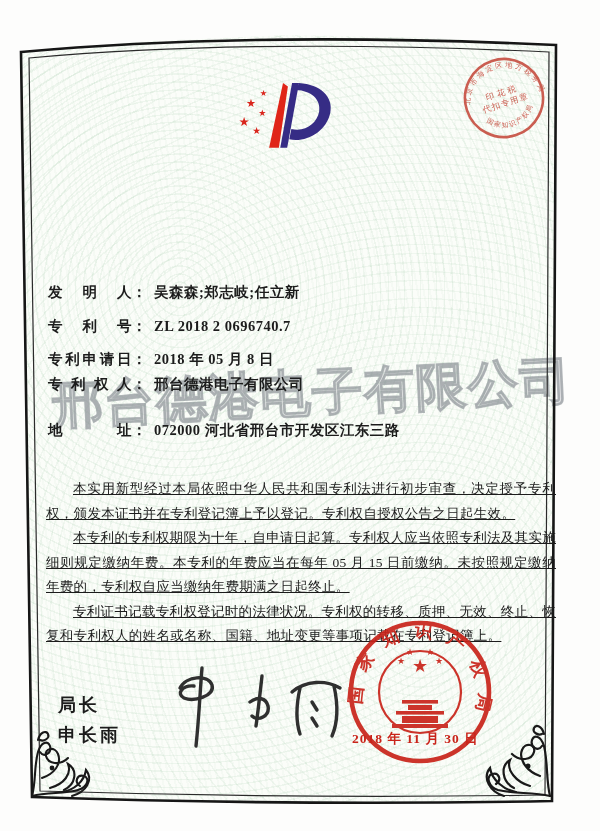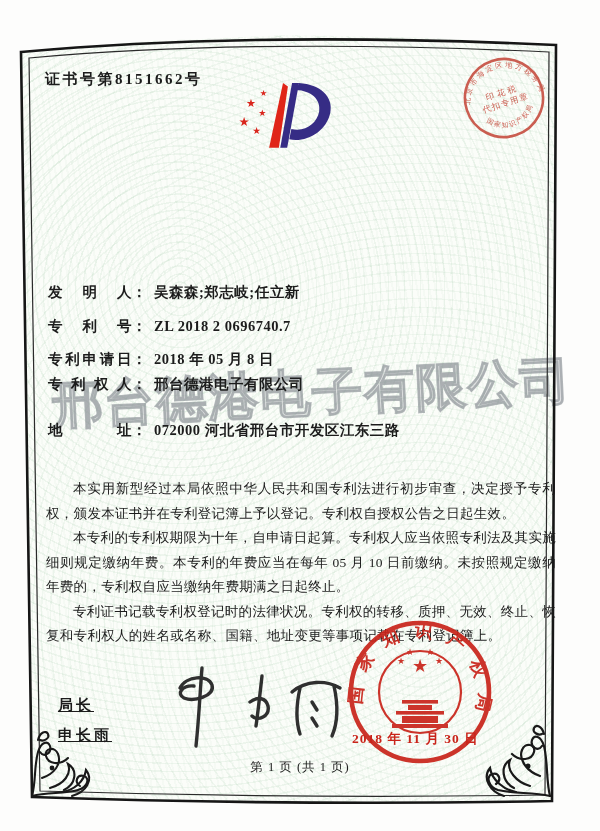--- a/index.html
+++ b/index.html
@@ -38,22 +38,22 @@
   }
   .taxstamp{position:absolute;left:454px;top:48px;z-index:5;opacity:.88;}
   .frow{position:absolute;left:48px;z-index:4;font-size:14.5px;font-weight:600;letter-spacing:.5px;white-space:nowrap;}
   .flabel{display:inline-block;width:84px;text-align:justify;text-align-last:justify;}
   .fvalue{margin-left:7px;}
   .grant{position:absolute;left:282px;top:0;white-space:nowrap;}
   .body-text{
     position:absolute;left:46px;width:510px;top:477px;z-index:4;
     font-size:13.5px;line-height:24.5px;text-align:justify;letter-spacing:.3px;font-weight:500;
   }
-  .body-text p{margin:0;text-indent:2em;}
-  .director{position:absolute;left:58px;top:690px;z-index:4;font-size:15px;letter-spacing:3px;font-weight:600;line-height:30px;text-decoration:underline;}
+  .body-text p{margin:0;text-indent:2em;text-decoration:underline;}
+  .director{position:absolute;left:58px;top:690px;z-index:4;font-size:18px;letter-spacing:3px;font-weight:600;line-height:30px;}
   .signature{position:absolute;left:150px;top:658px;z-index:4;opacity:.92;}
   .mainseal{position:absolute;left:340px;top:612px;z-index:5;opacity:.92;}
   .seal-date{
     position:absolute;left:352px;top:730px;z-index:6;
     color:#c9241a;font-size:13.5px;font-weight:700;letter-spacing:1px;white-space:nowrap;
   }
   .footer{position:absolute;left:0;right:0;top:759px;z-index:4;text-align:center;font-size:12.5px;letter-spacing:1px;}
 </style>
 </head>
 <body>
@@ -80,21 +80,20 @@
       <path d="M6,100 C10,84 8,66 12,50 C15,40 22,38 24,44 C26,51 18,56 14,50"></path>
       <path d="M6,100 C24,96 42,98 58,94 C68,91 70,80 64,78 C57,76 54,84 60,88"></path>
       <path d="M16,80 C28,76 38,64 34,54 C31,46 20,48 22,56 C24,64 36,66 44,58"></path>
       <path d="M26,90 C40,86 50,74 46,64 C56,70 54,86 42,92"></path>
       <path d="M40,96 C52,94 64,84 66,72 C74,82 66,96 52,100"></path>
       <path d="M12,38 C14,30 20,28 22,32 C24,36 18,40 14,38"></path>
       <circle cx="28" cy="70" r="2.5" fill="#191919" stroke="none"></circle>
     </g>
   </svg>
 
-  <div class="certno">证书号第8151662号</div>
 
   <svg class="logo" width="132" height="70" viewBox="0 0 190 100">
     <text x="44" y="22" font-size="12" fill="#d9251c" text-anchor="middle">★</text>
     <text x="26" y="38" font-size="16" fill="#d9251c" text-anchor="middle">★</text>
     <text x="42" y="52" font-size="13" fill="#d9251c" text-anchor="middle">★</text>
     <text x="16" y="66" font-size="18" fill="#d9251c" text-anchor="middle">★</text>
     <text x="34" y="78" font-size="14" fill="#d9251c" text-anchor="middle">★</text>
     <polygon points="72,4 79,9 66,97 52,97" fill="#e02518"></polygon>
     <polygon points="85,4 95,4 78,97 68,97" fill="#362c85"></polygon>
     <path d="M95,4 C126,6 145,24 140,47 C134,74 106,90 81,85 L84,70 C104,75 121,62 124,45 C127,27 112,15 91,14 Z" fill="#362c85"></path>
@@ -124,21 +123,21 @@
   </div>
   <div class="frow" style="top:375px">
     <span class="flabel">专利权人</span><span>：</span><span class="fvalue">邢台德港电子有限公司</span>
   </div>
   <div class="frow" style="top:421px">
     <span class="flabel">地址</span><span>：</span><span class="fvalue">072000 河北省邢台市开发区江东三路</span>
   </div>
 
   <div class="body-text">
     <p>本实用新型经过本局依照中华人民共和国专利法进行初步审查，决定授予专利权，颁发本证书并在专利登记簿上予以登记。专利权自授权公告之日起生效。</p>
-    <p>本专利的专利权期限为十年，自申请日起算。专利权人应当依照专利法及其实施细则规定缴纳年费。本专利的年费应当在每年 05 月 10 日前缴纳。未按照规定缴纳年费的，专利权自应当缴纳年费期满之日起终止。</p>
+    <p>本专利的专利权期限为十年，自申请日起算。专利权人应当依照专利法及其实施细则规定缴纳年费。本专利的年费应当在每年 05 月 15 日前缴纳。未按照规定缴纳年费的，专利权自应当缴纳年费期满之日起终止。</p>
     <p>专利证书记载专利权登记时的法律状况。专利权的转移、质押、无效、终止、恢复和专利权人的姓名或名称、国籍、地址变更等事项记载在专利登记簿上。</p>
   </div>
 
   <div class="director">
     <div>局长</div>
     <div>申长雨</div>
   </div>
 
   <svg class="signature" width="210" height="100" viewBox="0 0 210 100">
     <g stroke="#1f1f1f" stroke-width="3.4" fill="none" stroke-linecap="round">
@@ -170,15 +169,14 @@
       <rect x="62" y="88" width="36" height="3.6"></rect>
       <rect x="68" y="93" width="24" height="5"></rect>
       <rect x="56" y="99" width="48" height="3.6"></rect>
       <rect x="62" y="104" width="36" height="7"></rect>
       <rect x="52" y="112" width="56" height="4"></rect>
     </g>
   </svg>
 
   <div class="seal-date">2018 年 11 月 30 日</div>
 
-  <div class="footer">第 1 页 (共 1 页)</div>
 
 </div>
 
 </body></html>

